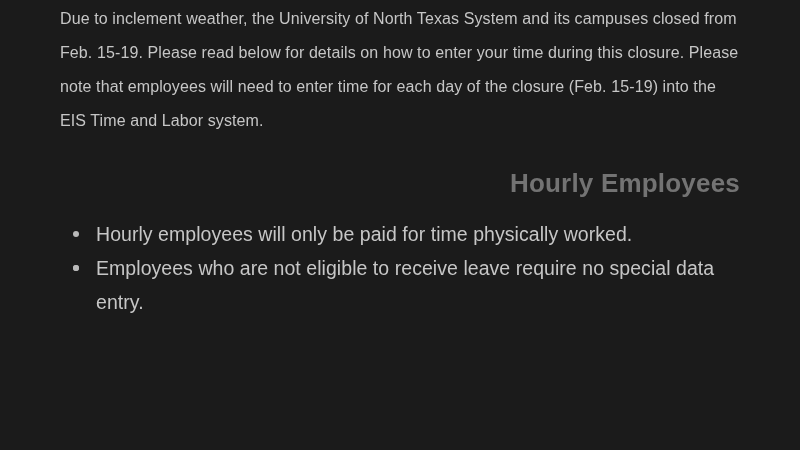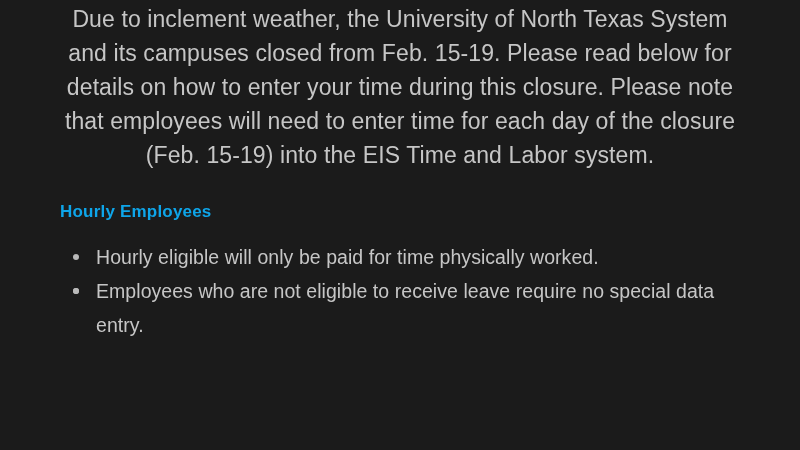--- a/index.html
+++ b/index.html
@@ -16,37 +16,37 @@
   }
   .page {
     position: relative;
     width: 800px;
     height: 450px;
     background: #1b1b1b;
     box-sizing: border-box;
     padding: 0 60px 0 60px;
   }
   .intro {
-    font-size: 23px;
+    font-size: 16px;
     line-height: 34px;
     color: #c6c6c6;
     letter-spacing: 0.1px;
     margin: 0;
     padding-top: 2px;
-    text-align: center;
   }
   .intro p {
     margin: 0;
   }
   .section-heading {
-    font-size: 17px;
+    font-size: 26px;
     font-weight: bold;
-    color: #0ea5e9;
+    color: #737373;
     margin: 30px 0 0 0;
     letter-spacing: 0.2px;
+    text-align: right;
   }
   ul.bullets {
     list-style: none;
     margin: 18px 0 0 0;
     padding: 0;
   }
   ul.bullets li {
     position: relative;
     font-size: 19.5px;
     line-height: 34px;
@@ -73,21 +73,21 @@
 
   <div class="intro">
     <p>Due to inclement weather, the University of North Texas System and its campuses closed from Feb. 15-19. Please read below for details on how to enter your time during this closure. Please note that employees will need to enter time for each day of the closure (Feb. 15-19) into the EIS Time and Labor system.</p>
   </div>
 
   <h2 class="section-heading">Hourly Employees</h2>
 
   <ul class="bullets">
     <li>
       <span class="bullet-dot"></span>
-      <span>Hourly eligible will only be paid for time physically worked.</span>
+      <span>Hourly employees will only be paid for time physically worked.</span>
     </li>
     <li>
       <span class="bullet-dot"></span>
     </li>
     <li>
       <span class="bullet-dot"></span>
       <span>Employees who are not eligible to receive leave require no special data entry.</span>
     </li>
   </ul>
 

